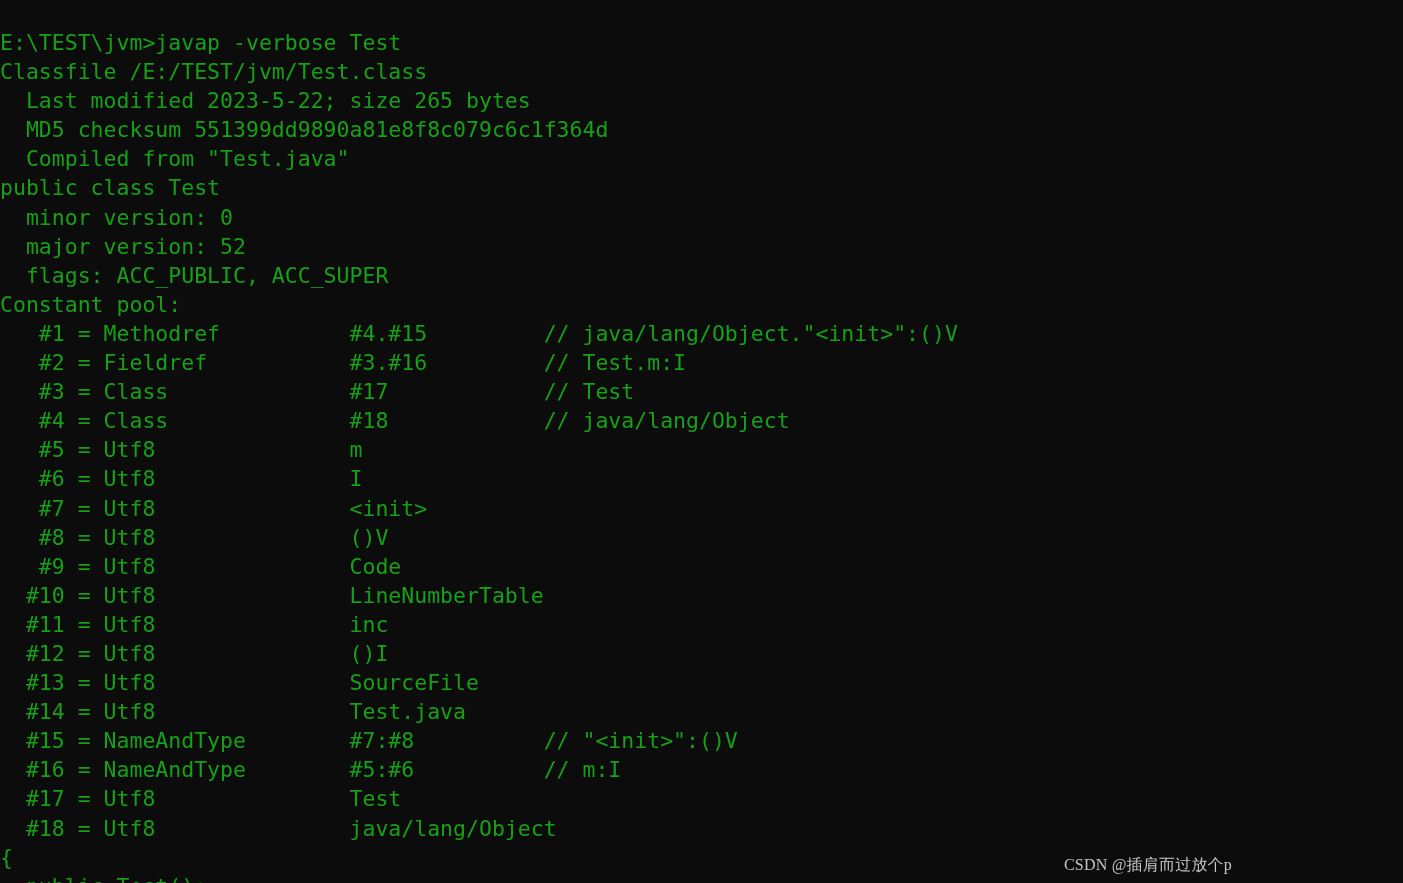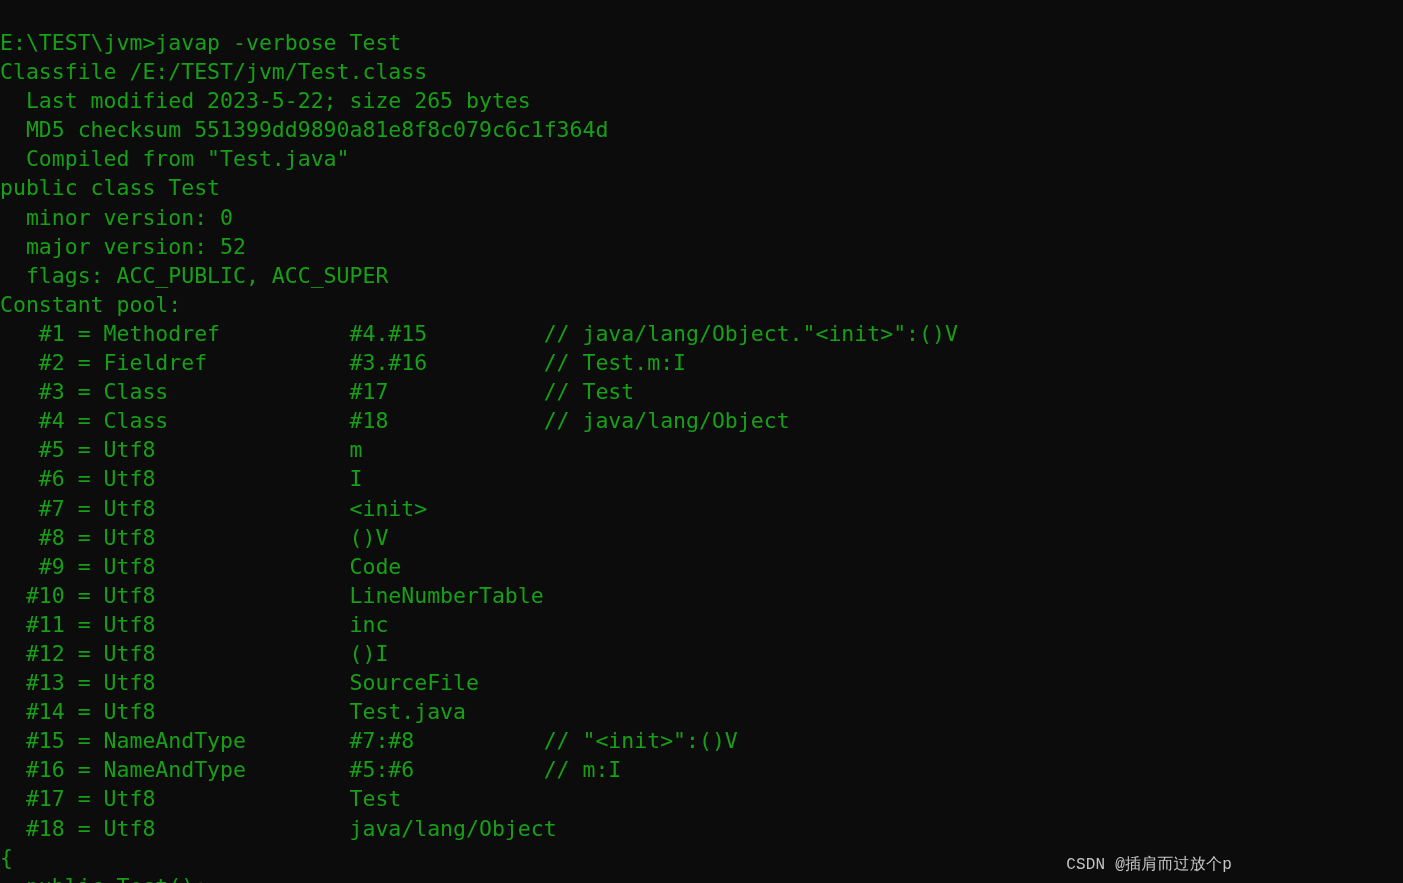--- a/index.html
+++ b/index.html
@@ -33,21 +33,21 @@
     display: block;
     height: 29.1px;
     white-space: pre;
     color: #17a017;
   }
   .watermark {
     position: absolute;
     right: 12px;
     bottom: 8px;
     color: #d5d5d5;
-    font-family: Liberation Mono, monospace;
+    font-family: Liberation Serif, serif;
     font-size: 16px;
     line-height: 20px;
     letter-spacing: 0.2px;
     opacity: 0.92;
     white-space: nowrap;
   }
 </style>
 </head>
 <body>
 

